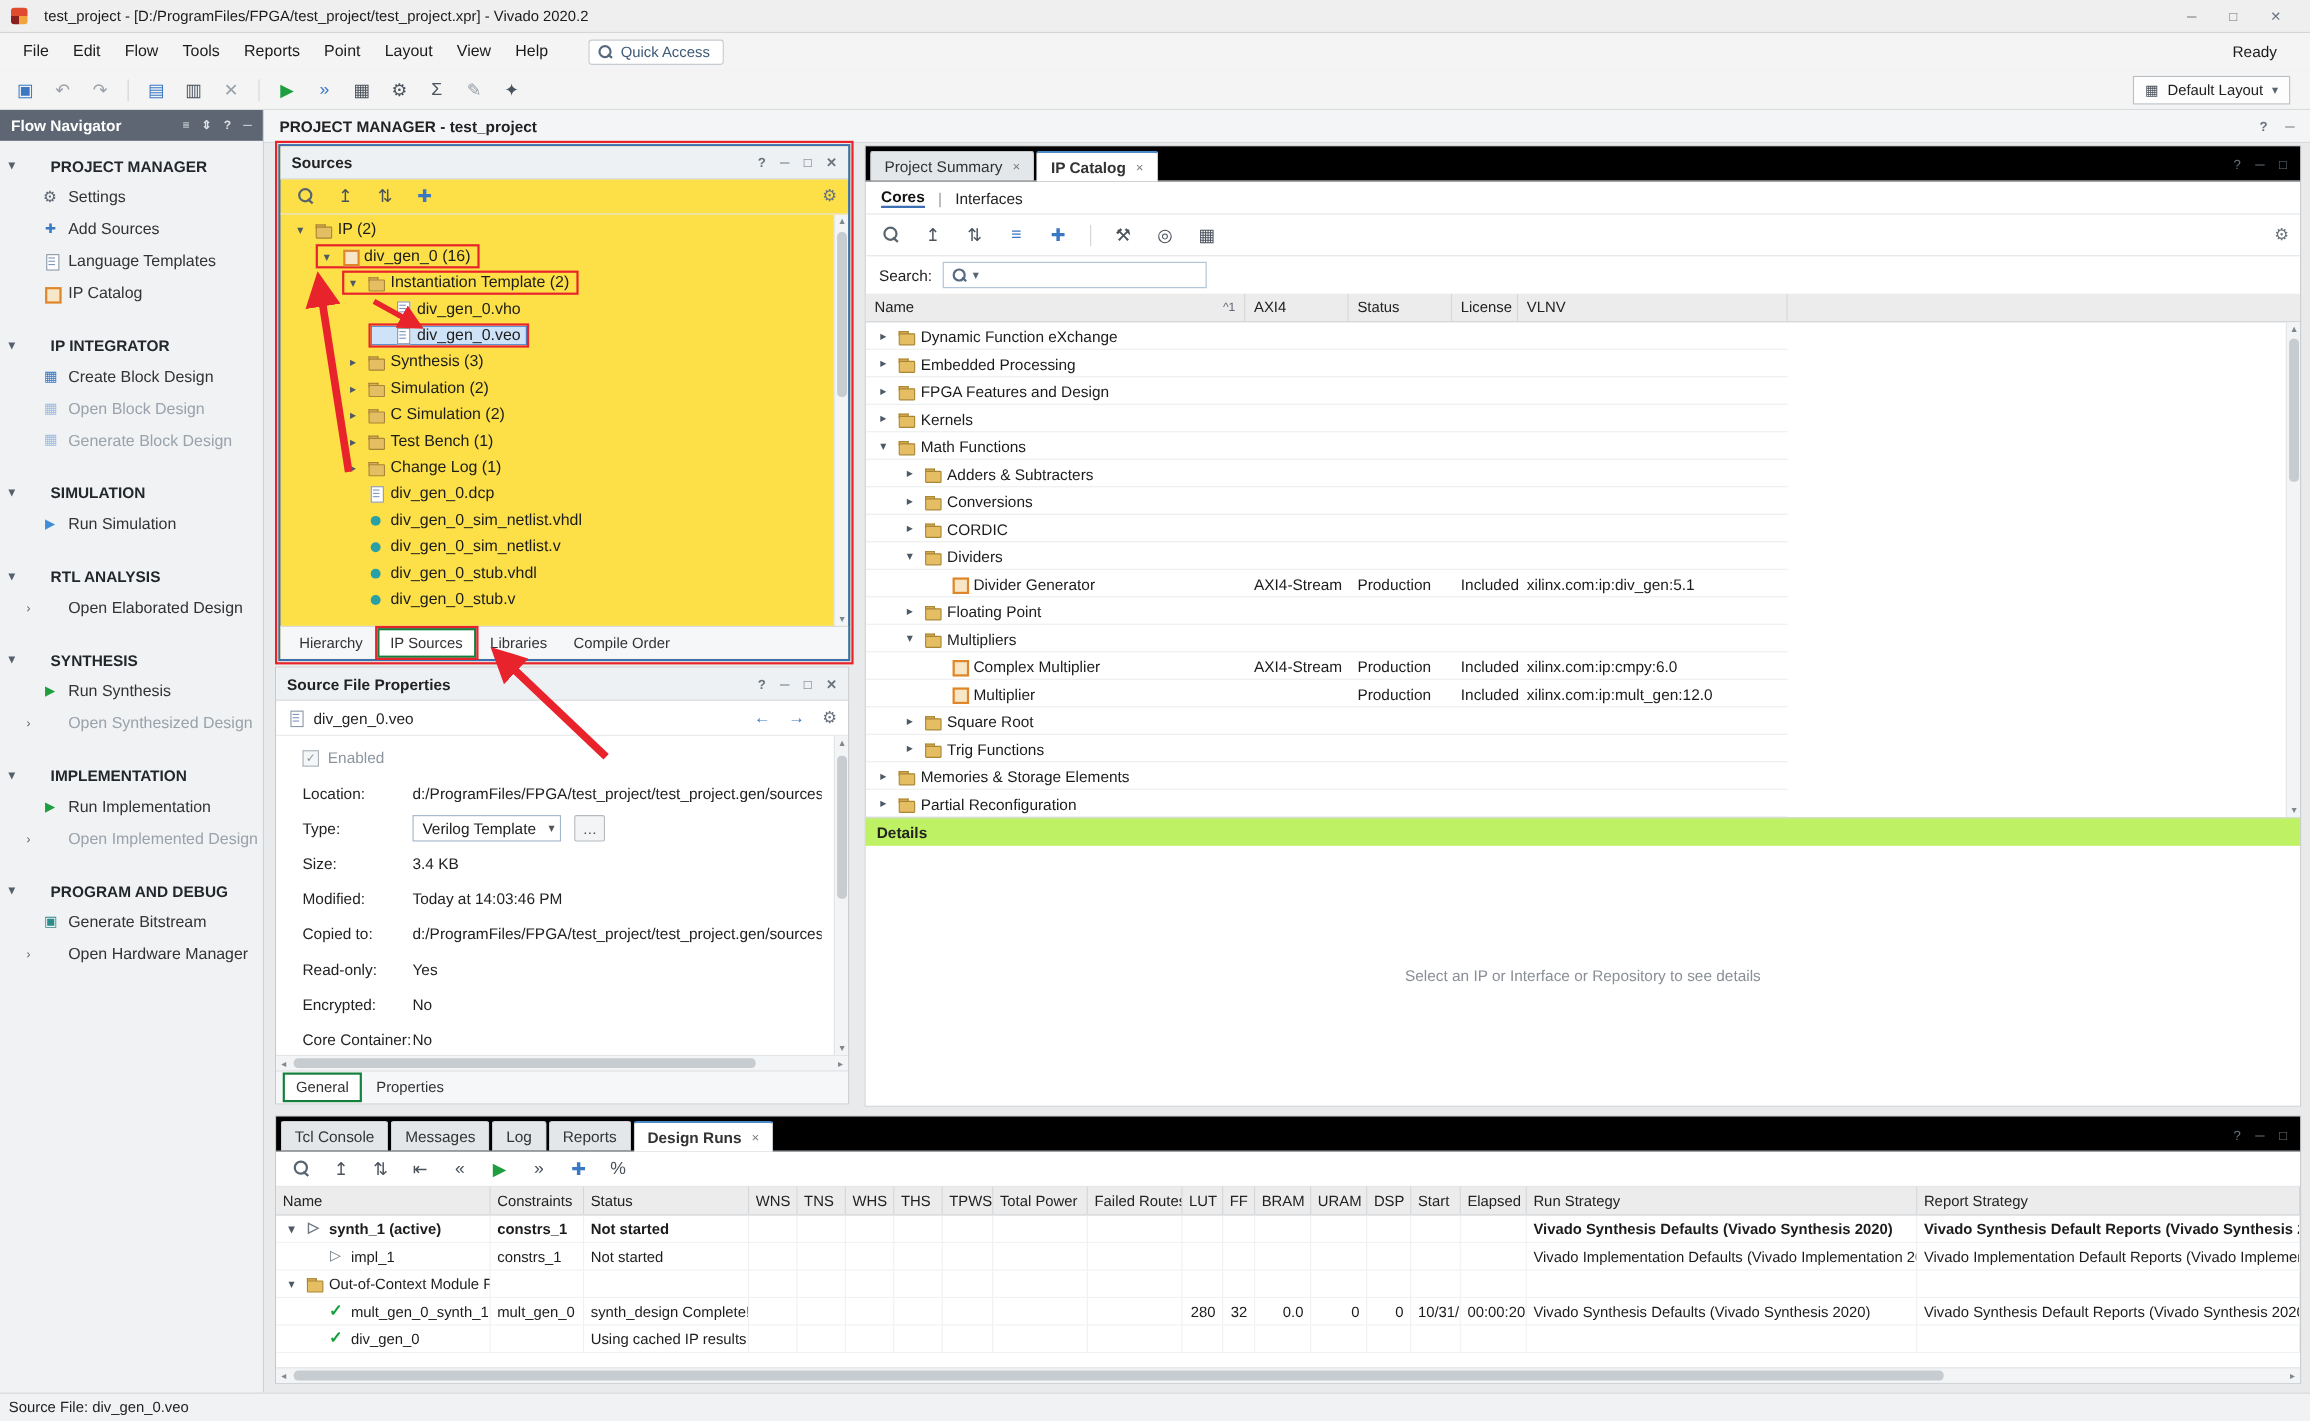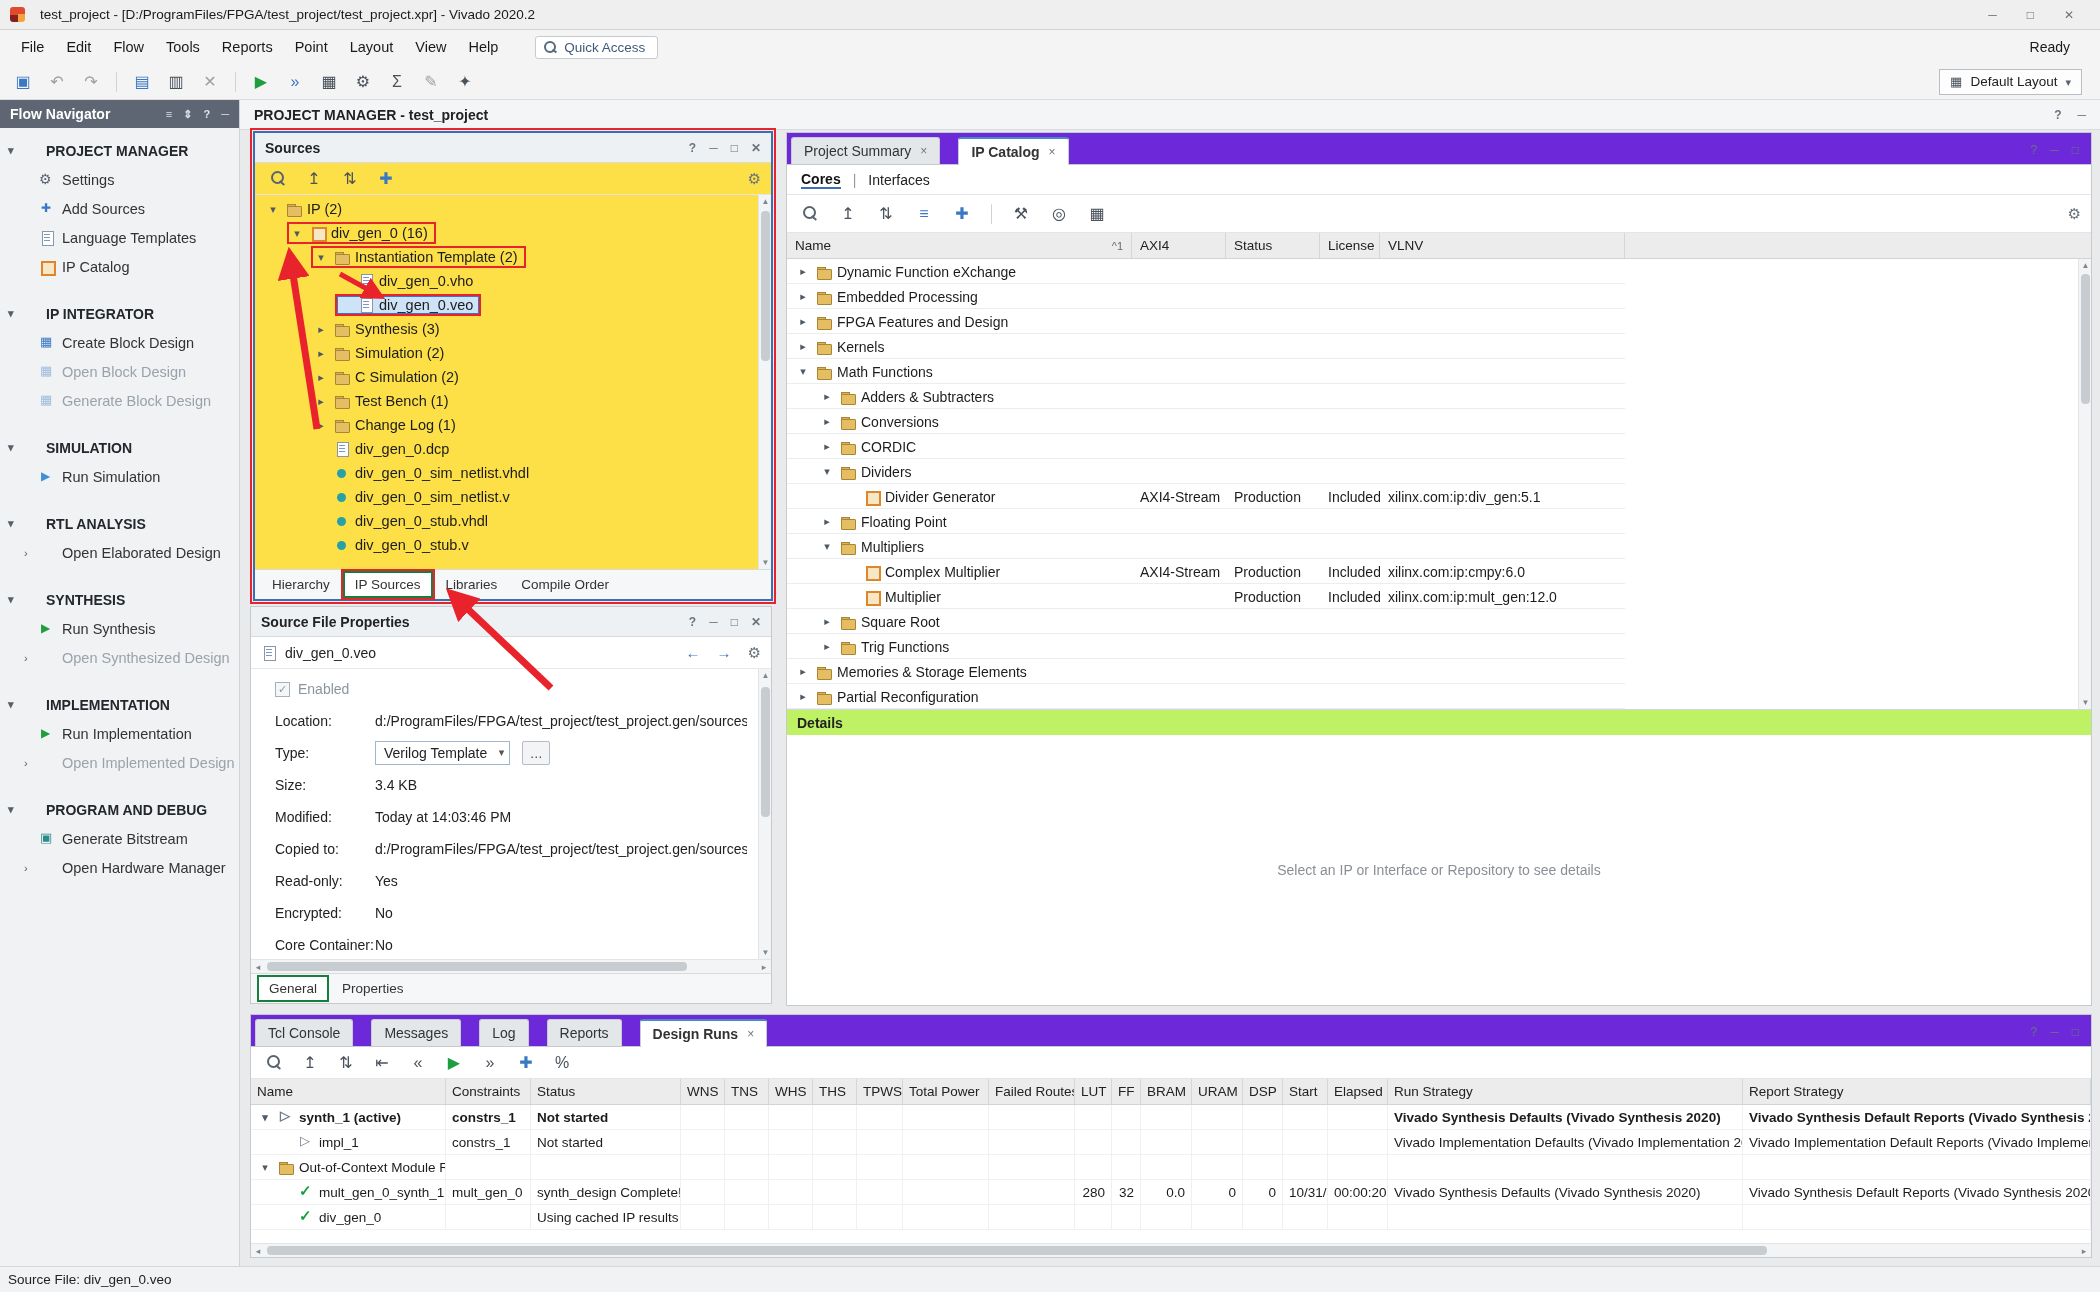--- a/index.html
+++ b/index.html
@@ -122,21 +122,21 @@
   .prow.combo .pvalue{border:1px solid #9fb6cc;background:#fff;height:24px;display:flex;align-items:center;padding:0 22px 0 8px;position:relative;overflow:visible}
   .prow.combo .pvalue::after{content:"▾";position:absolute;right:5px;top:4px;color:#555;font-size:11px}
   .more{display:none;margin-left:12px;width:28px;height:24px;border:1px solid #b6bbc1;background:#f3f4f5;align-items:center;justify-content:center;color:#444;font-size:13px;border-radius:2px}
   .prow.combo .more{display:flex}
   .prow.checkrow{color:#8b959e}
   .cbox{width:15px;height:15px;border:1px solid #a9b0b7;background:#f5f6f7;margin-right:8px;display:flex;align-items:center;justify-content:center;font-size:11px;color:#8b959e}
   .cbox::before{content:"✓"}
 
   
   .catalog-panel{left:546px;top:32px;width:1306px;height:874px}
-  .doc-tabs{height:32px;background:#6d28d9;display:flex;align-items:flex-end;padding:2px 4px 0;gap:18px;border-bottom:1px solid #c6cacd;flex:none}
+  .doc-tabs{height:32px;background:#000000;display:flex;align-items:flex-end;padding:2px 4px 0;gap:2px;border-bottom:1px solid #c6cacd;flex:none}
   .dtab{display:flex;align-items:center;gap:9px;padding:5px 12px;font-size:14px;color:#333;border:1px solid #c9cdd1;border-bottom:none;background:#e4e7ea;border-radius:3px 3px 0 0}
   .dtab.active{background:#fff;font-weight:bold;border-top:2px solid #4a88c7;position:relative;top:1px}
   .dtab .x{color:#777;font-size:12px;font-weight:normal}
   .dt-icons{margin-left:auto;display:flex;gap:13px;align-items:center;padding:0 8px 8px 0}
   .subtabs{height:30px;display:flex;align-items:center;gap:12px;padding:0 14px;border-bottom:1px solid #e3e5e8;flex:none;font-size:14px}
   .subtab.active{font-weight:bold;color:#111;box-shadow:inset 0 -2px 0 #3c6eb4;padding-bottom:2px}
   .subtab-sep{color:#999}
   .cat-toolbar{height:38px;display:flex;align-items:center;padding:0 10px;border-bottom:1px solid #e3e5e8;flex:none}
   .cat-toolbar .tb-group{gap:12px}
   .cat-search{height:34px;display:flex;align-items:center;gap:10px;padding:0 12px;flex:none;font-size:14px}
@@ -667,20 +667,27 @@
           <span class="tbtn g-dark">⇅</span>
           <span class="tbtn g-blue">≡</span>
           <span class="tbtn g-blue">✚</span>
           <span class="tbtn sep"></span>
           <span class="tbtn g-dark">⚒</span>
           <span class="tbtn g-dark">◎</span>
           <span class="tbtn g-dark">▦</span>
         </div>
       <span class="ic ic-gear right"></span>
     </div>
+    <div class="cat-search">
+      <span>Search:</span>
+      <span class="search-box">
+        <span class="mag-ico"></span>
+        <span class="ic ic-caret"></span>
+      </span>
+    </div>
     <div class="cat-header cgrid">
       <div>
         <span>Name</span>
         <span class="sort">^1</span>
       </div>
       <div>AXI4</div>
       <div>Status</div>
       <div>License</div>
       <div>VLNV</div>
       <div class="fill"></div>

